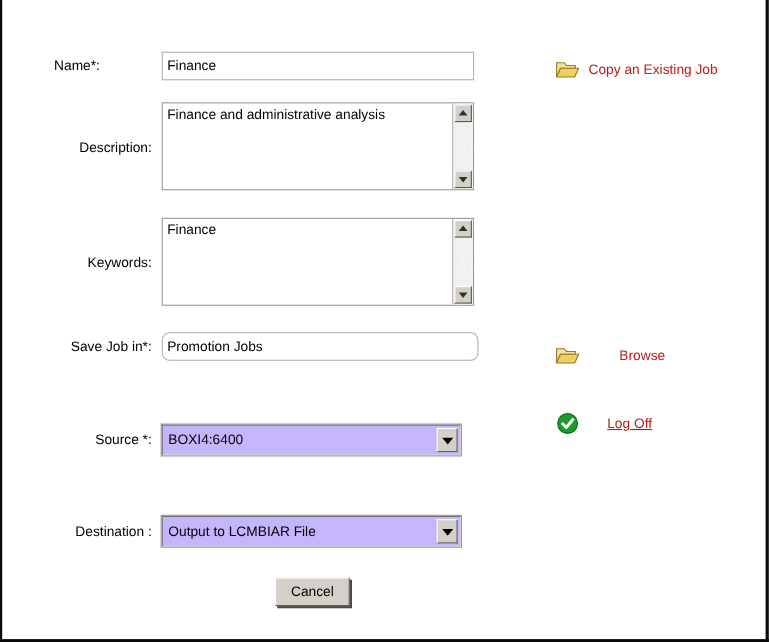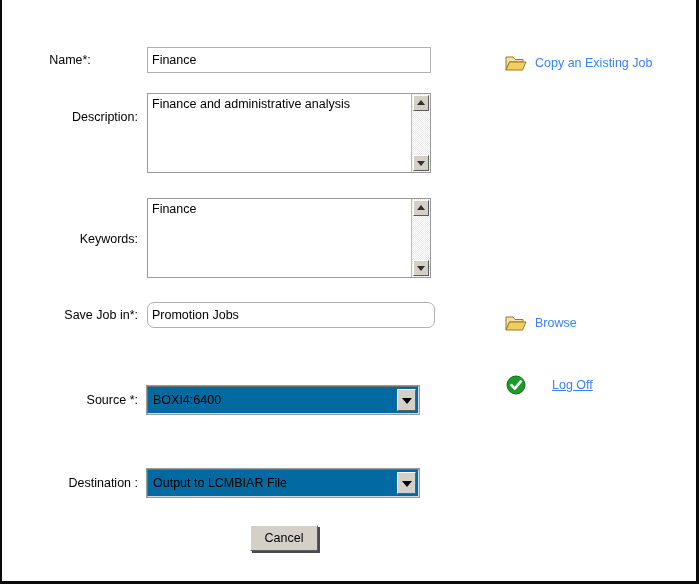--- a/index.html
+++ b/index.html
@@ -119,21 +119,21 @@
     border-right: 4px solid transparent;
   }
   .tri.up { margin-top: -3px; border-bottom: 5px solid #303030; }
   .tri.dn { margin-top: -2px; border-top: 5px solid #303030; }
 
   
   .selbox {
     position: absolute;
     left: 145px;
     box-sizing: border-box;
-    background: #0369a1;
+    background: #c4b5fd;
     border-top: 1px solid #707070;
     border-left: 1px solid #707070;
     border-right: 1px solid #d8d8d8;
     border-bottom: 1px solid #d8d8d8;
     outline: 1px solid #9a9a9a;
   }
   .selval {
     position: absolute;
     left: 5px;
     top: 50%;
@@ -170,21 +170,21 @@
     align-items: center;
   }
   .action .ico {
     width: 22px;
     height: 20px;
     position: relative;
     flex: 0 0 auto;
   }
   .action .atext {
     font-size: 12.5px;
-    color: #3b82f6;
+    color: #b91c1c;
     white-space: nowrap;
   }
   .action .atext.link {
     text-decoration: underline;
   }
 
   
   .btn {
     position: absolute;
     box-sizing: border-box;
@@ -212,21 +212,21 @@
 
 
   <div class="row" style="top:47px;">
     <div class="lbl" style="top:6px;text-align:center;">Name*:</div>
     <div class="txtin" style="top:0; width:284px; height:26px; line-height:24px;">
       <span>Finance</span>
     </div>
   </div>
 
   <div class="row" style="top:93px;">
-    <div class="lbl" style="top:17px;">Description:</div>
+    <div class="lbl" style="top:34px;">Description:</div>
     <div class="tabox" style="top:0; width:284px; height:80px;padding-left:12px;">
       <div class="tatext">Finance and administrative analysis</div>
       <div class="sbar">
         <div class="sbtn up">
           <span class="tri up"></span>
         </div>
         <div class="sbtn dn">
           <span class="tri dn"></span>
         </div>
       </div>
@@ -278,21 +278,21 @@
   <div class="action" style="left:503px; top:53px;">
     <span class="ico">
       <svg width="22" height="20" viewBox="0 0 22 20">
         <path d="M1 4 L8 4 L10 6.5 L18 6.5 L18 9 L4.5 9 L1 17 Z" fill="#F3E2A8" stroke="#9A7B20" stroke-width="1"></path>
         <path d="M4.5 9 L21 9 L17.5 17 L1 17 Z" fill="#F0CE63" stroke="#9A7B20" stroke-width="1"></path>
       </svg>
     </span>
     <span class="atext" style="margin-left:8px;">Copy an Existing Job</span>
   </div>
 
-  <div class="action" style="left:503px; top:313px;">
+  <div class="action" style="left:503px; top:313px;gap:28px;">
     <span class="ico">
       <svg width="22" height="20" viewBox="0 0 22 20">
         <path d="M1 4 L8 4 L10 6.5 L18 6.5 L18 9 L4.5 9 L1 17 Z" fill="#F3E2A8" stroke="#9A7B20" stroke-width="1"></path>
         <path d="M4.5 9 L21 9 L17.5 17 L1 17 Z" fill="#F0CE63" stroke="#9A7B20" stroke-width="1"></path>
       </svg>
     </span>
     <span class="atext" style="margin-left:8px;">Browse</span>
   </div>
 
   <div class="action" style="left:504px; top:375px;">

